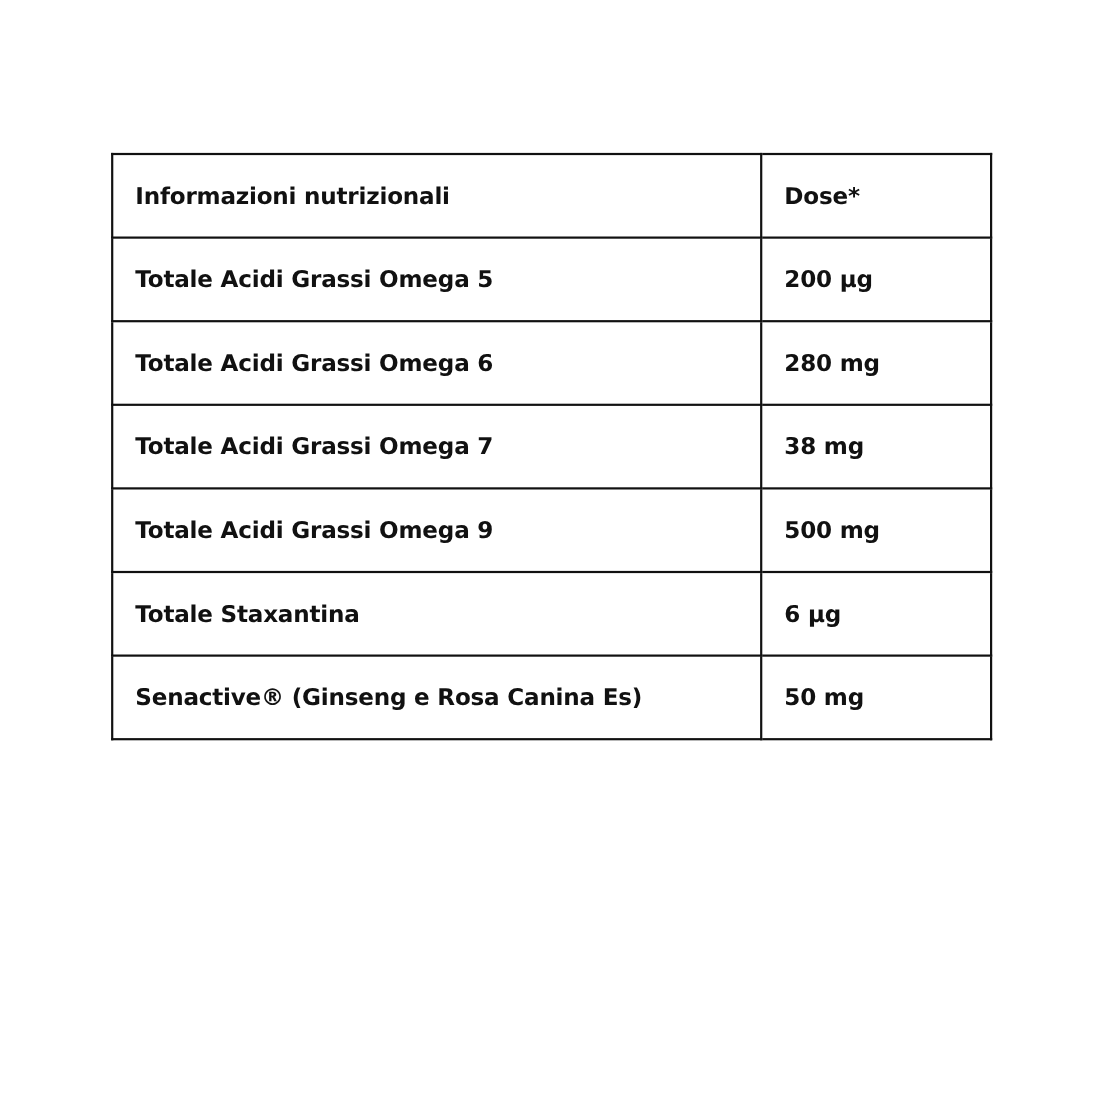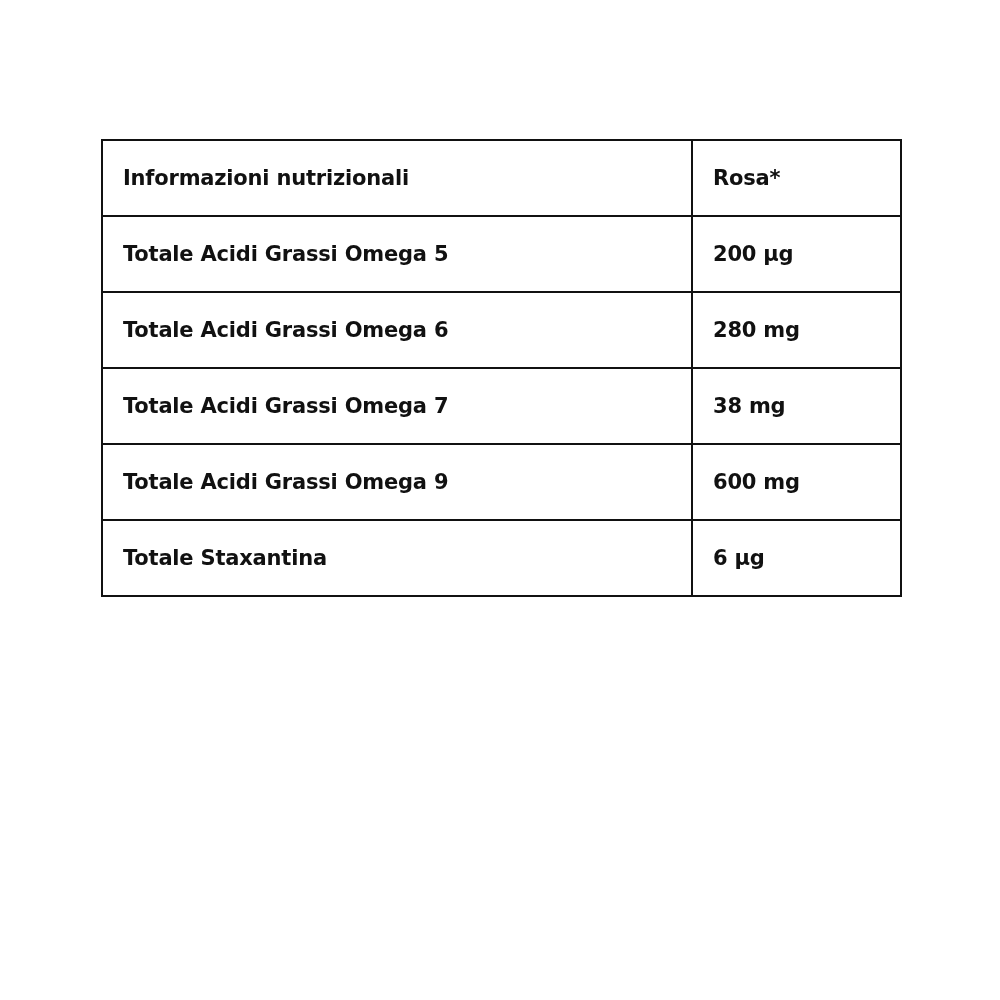--- a/index.html
+++ b/index.html
@@ -48,39 +48,43 @@
 
 <div class="table-wrap">
   <table>
     <colgroup>
       <col class="c1">
       <col class="c2">
     </colgroup>
     <thead>
       <tr>
         <th>Informazioni nutrizionali</th>
-        <th>Rosa*</th>
+        <th>Dose*</th>
       </tr>
     </thead>
     <tbody>
       <tr>
         <td>Totale Acidi Grassi Omega 5</td>
         <td>200 µg</td>
       </tr>
       <tr>
         <td>Totale Acidi Grassi Omega 6</td>
         <td>280 mg</td>
       </tr>
       <tr>
         <td>Totale Acidi Grassi Omega 7</td>
         <td>38 mg</td>
       </tr>
       <tr>
         <td>Totale Acidi Grassi Omega 9</td>
-        <td>600 mg</td>
+        <td>500 mg</td>
       </tr>
       <tr>
         <td>Totale Staxantina</td>
         <td>6 µg</td>
+      </tr>
+      <tr>
+        <td>Senactive® (Ginseng e Rosa Canina Es)</td>
+        <td>50 mg</td>
       </tr>
     </tbody>
   </table>
 </div>
 
 </body></html>

